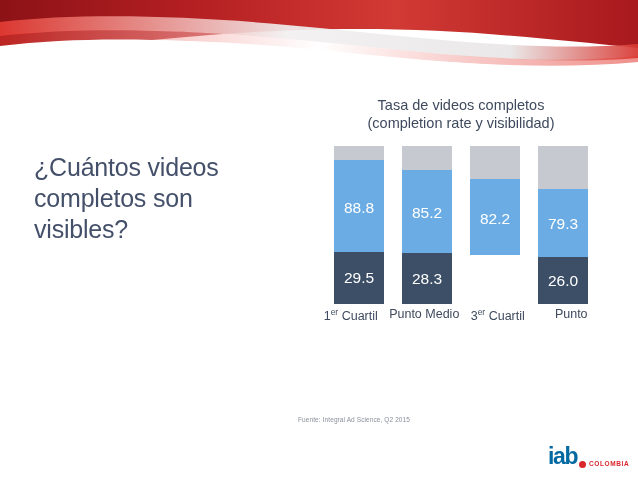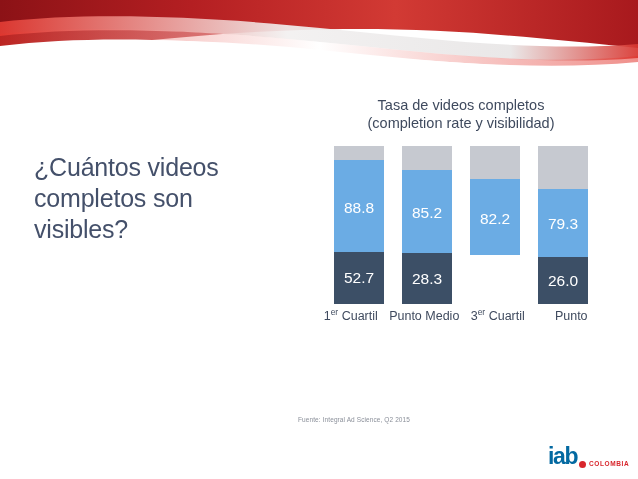--- a/index.html
+++ b/index.html
@@ -60,21 +60,20 @@
     word-break:break-all;
   }
   .seg-completos .seg-label{margin-top:2px;}
   .seg-visibles .seg-label{margin-top:0px;}
 
   
   .cats{
     display:flex;justify-content:space-between;
     padding:0 18px;box-sizing:border-box;
     margin-top:3px;
-    align-items:flex-end;
   }
   .cat{
     font-size:12.5px;color:#3f4a5e;text-align:center;
     width:90px;white-space:nowrap;
   }
   .cat sup{font-size:8.5px;vertical-align:super;}
 
   
   .legend{margin-top:16px;}
   .legend-row{
@@ -150,21 +149,21 @@
 
   <div class="plot">
     <div class="bars">
 
       <div class="bar">
         <div class="seg seg-total" style="height:9%"></div>
         <div class="seg seg-completos" style="height:58%">
           <span class="seg-label">88.8</span>
         </div>
         <div class="seg seg-visibles" style="height:33%">
-          <span class="seg-label">52.7</span>
+          <span class="seg-label">29.5</span>
         </div>
       </div>
 
       <div class="bar">
         <div class="seg seg-total" style="height:15%"></div>
         <div class="seg seg-completos" style="height:53%">
           <span class="seg-label">85.2</span>
         </div>
         <div class="seg seg-visibles" style="height:32%">
           <span class="seg-label">28.3</span>

